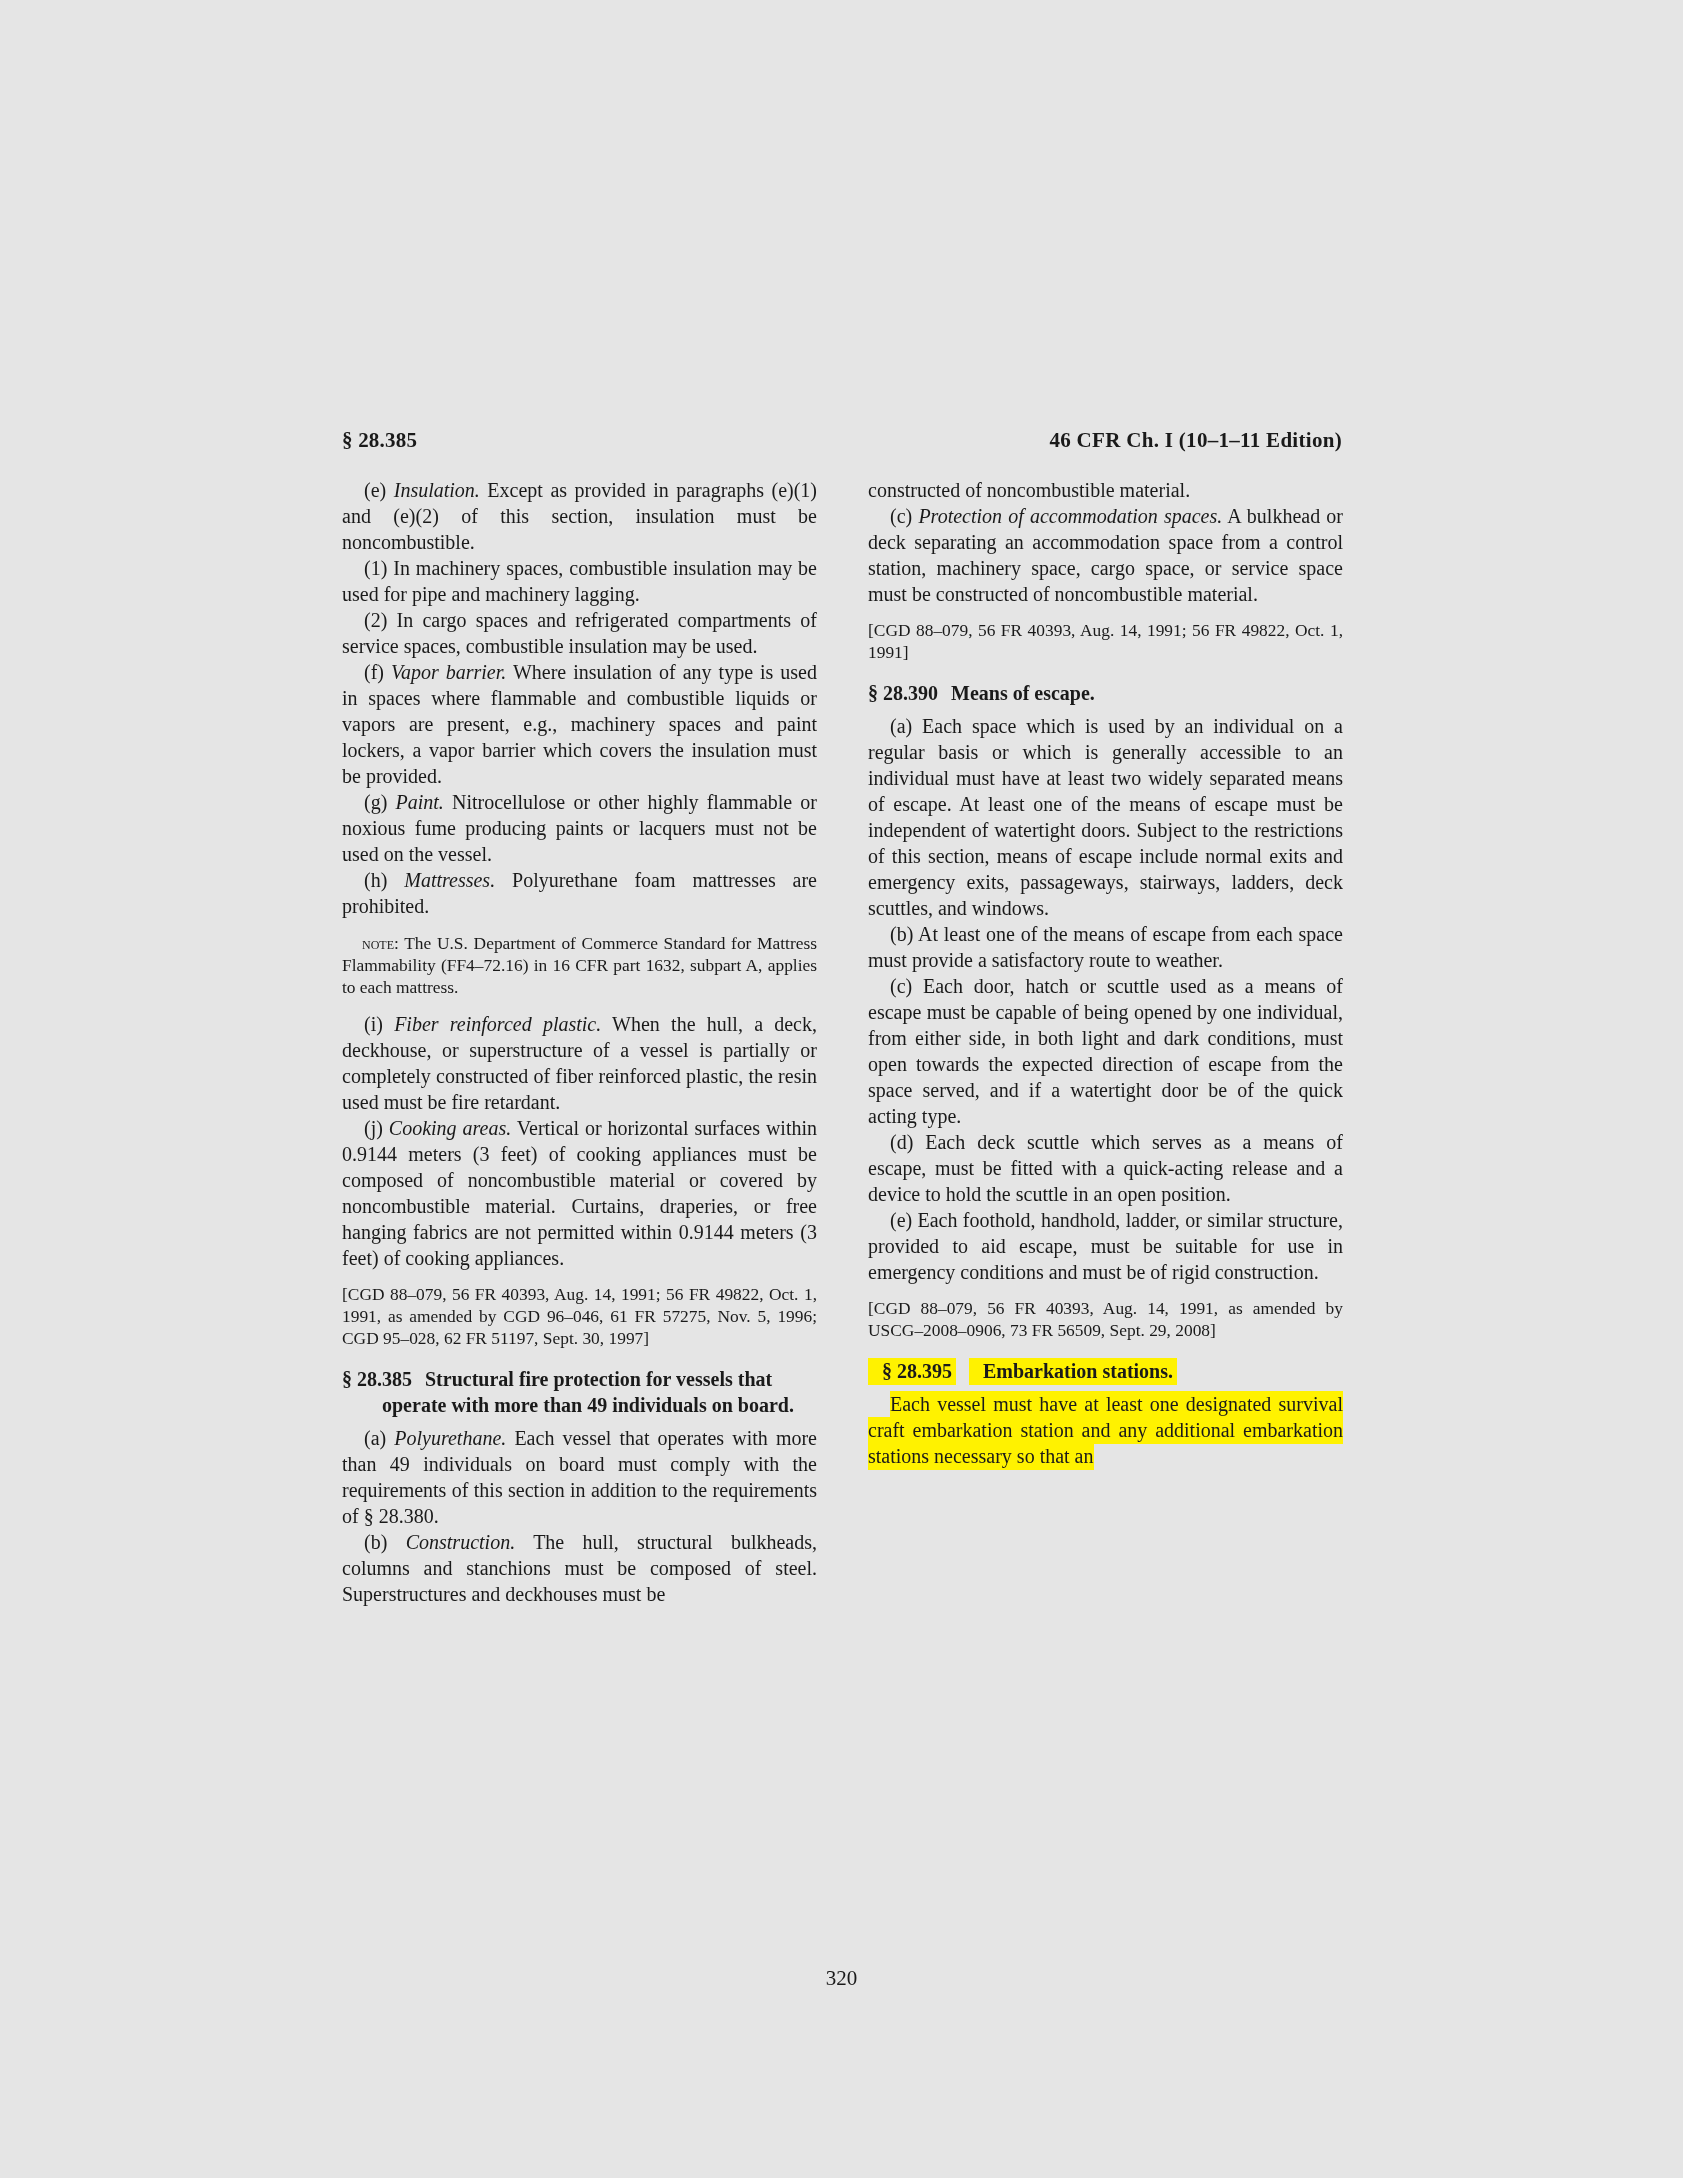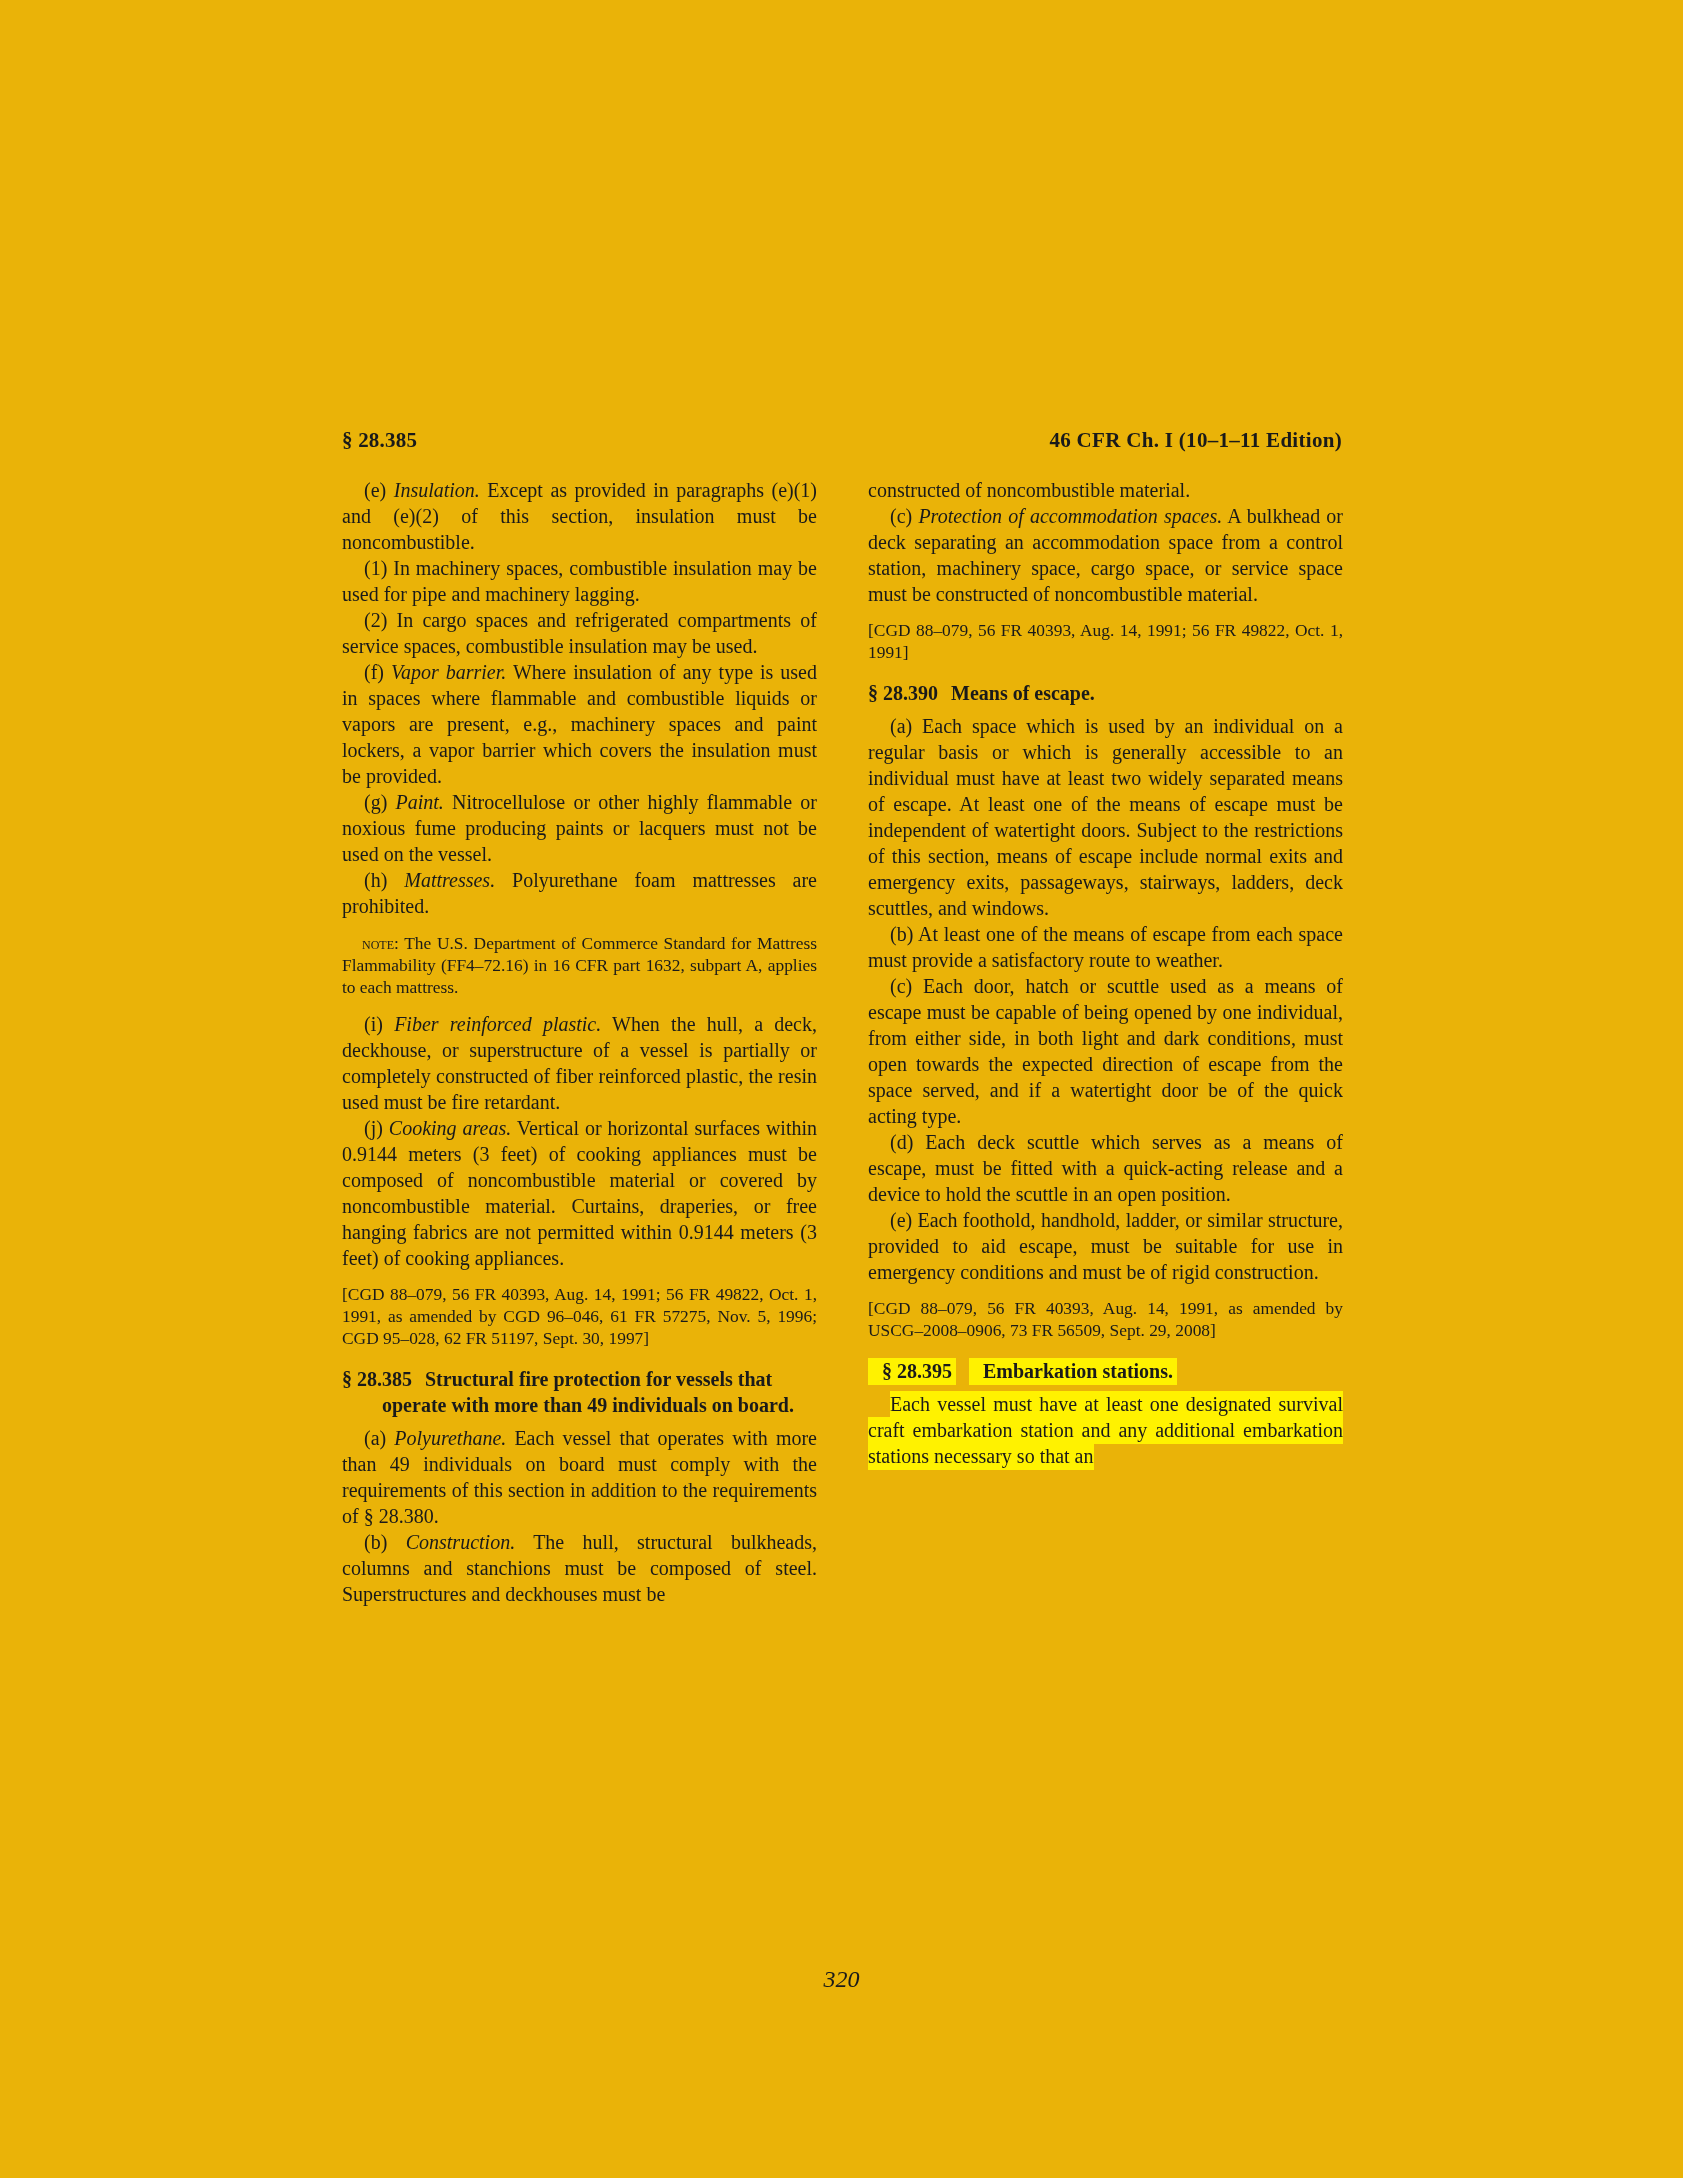--- a/index.html
+++ b/index.html
@@ -14,21 +14,21 @@
     color: #1a1a1a;
     position: relative;
     overflow: hidden;
   }
 
   .page {
     position: absolute;
     left: 0; top: 0;
     width: 1683px;
     height: 2178px;
-    background: #eab308;
+    background: #e5e5e5;
   }
 
   
   .running-head {
     position: absolute;
     left: 342px;
     top: 428px;
     width: 1000px;
     display: flex;
     justify-content: space-between;
@@ -116,22 +116,21 @@
   }
   .hl-para .hl { padding: 2px 0 3px 0; }
 
   
   .folio {
     position: absolute;
     left: 0;
     top: 1966px;
     width: 1683px;
     text-align: center;
-    font-size: 24px;
-    font-style: italic;
+    font-size: 21px;
   }
 </style>
 </head>
 <body>
 
 <div class="page">
 
   <div class="running-head">
     <span class="rh-left">§ 28.385</span>
     <span class="rh-right">46 CFR Ch. I (10–1–11 Edition)</span>

